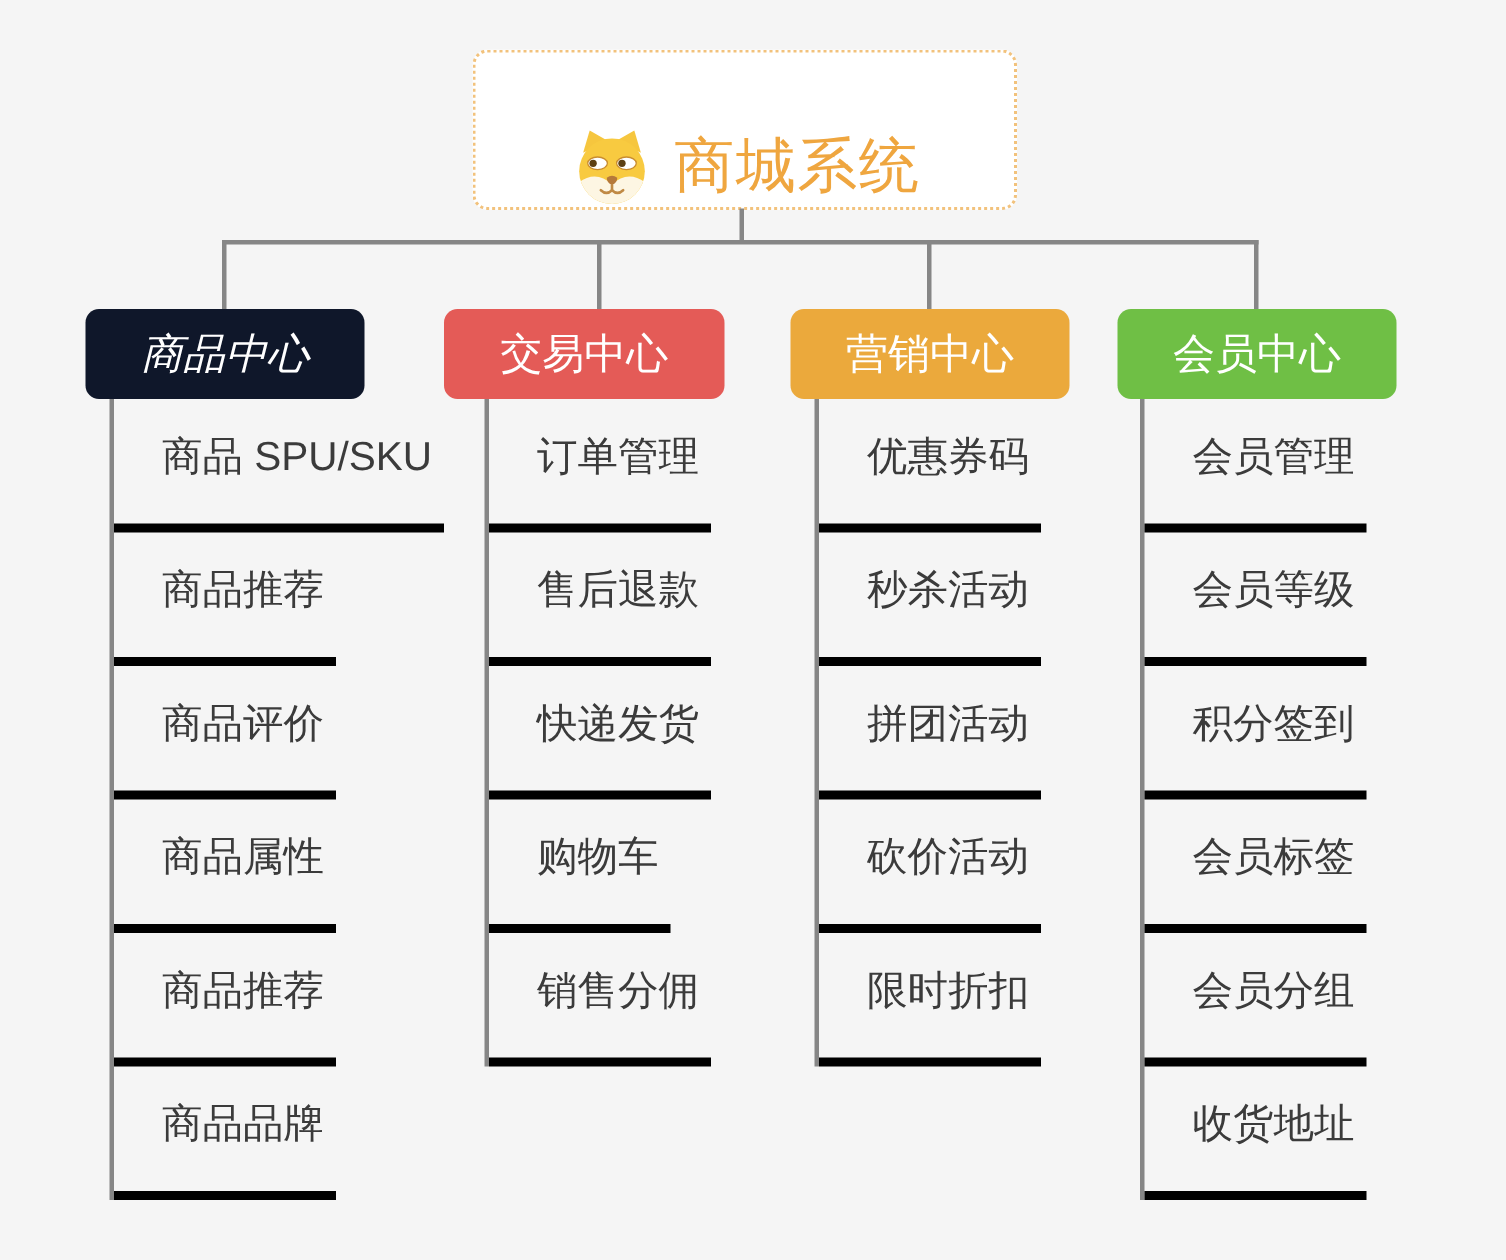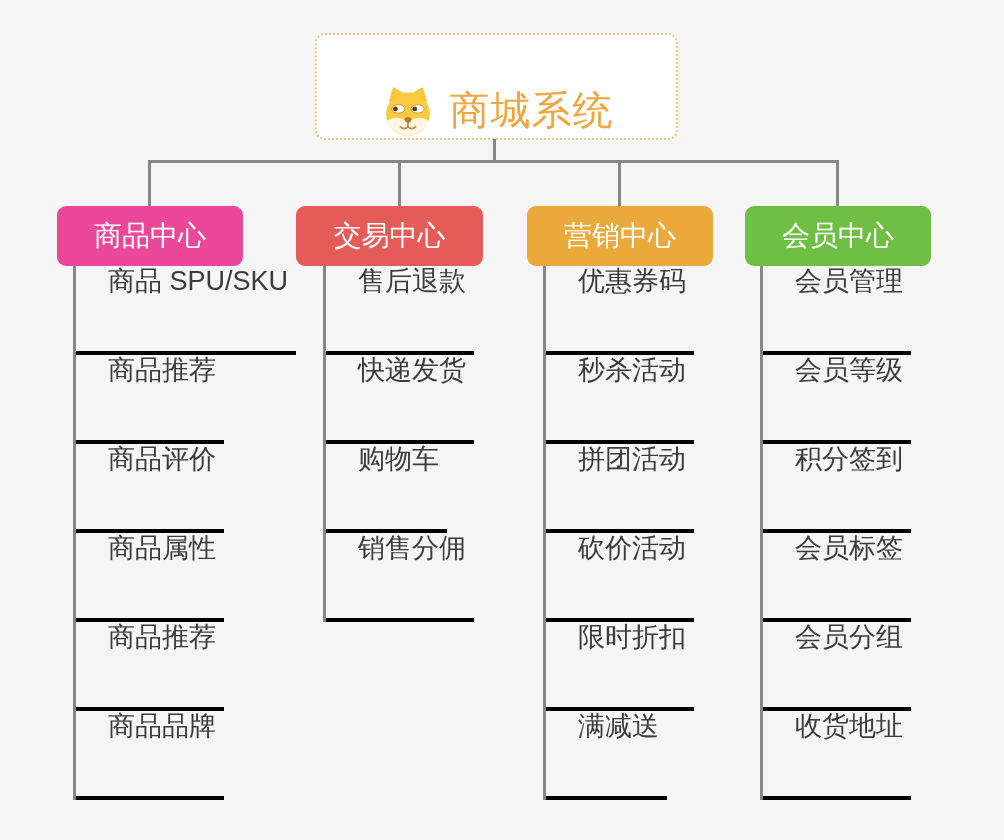--- a/index.html
+++ b/index.html
@@ -33,23 +33,23 @@
   .b2{left:527px;width:186px;background:#eba93c;}
   .b3{left:745px;width:186px;background:#6fbf45;}
   
   .col{
     position:absolute;top:266px;
     border-left:3px solid #868686;
   }
   .c0{left:73px}.c1{left:323px}.c2{left:543px}.c3{left:760px}
   .item{
     height:89px;box-sizing:border-box;
-    display:flex;align-items:flex-start;
+    display:flex;align-items:center;
     width:fit-content;
-    border-bottom:4px solid #000000;
+    border-bottom:6px solid #000000;
     padding:0 8px 5px 32px;
     font-size:27px;color:#3b3b3b;line-height:1.15;
     white-space:nowrap;
   }
 </style>
 </head>
 <body>
 
 <div class="root">
   <svg class="dog" viewBox="0 0 64 60" aria-hidden="true">
@@ -73,21 +73,21 @@
   <span class="root-title">商城系统</span>
 </div>
 
 <div class="line stem"></div>
 <div class="line hbar"></div>
 <div class="line drop d0"></div>
 <div class="line drop d1"></div>
 <div class="line drop d2"></div>
 <div class="line drop d3"></div>
 
-<div class="node b0" style="background: #ec4899;">
+<div class="node b0" style="background: #0f172a; font-style: italic;">
   <span>商品中心</span>
 </div>
 <div class="col c0">
   <div class="item">
       <span>商品 SPU/SKU</span>
     </div>
   <div class="item">
       <span>商品推荐</span>
     </div>
   <div class="item">
@@ -101,20 +101,23 @@
     </div>
   <div class="item">
       <span>商品品牌</span>
     </div>
 </div>
 
 <div class="node b1" style="background: rgb(228, 91, 87);">
   <span>交易中心</span>
 </div>
 <div class="col c1">
+  <div class="item">
+      <span>订单管理</span>
+    </div>
   <div class="item">
       <span>售后退款</span>
     </div>
   <div class="item">
       <span>快递发货</span>
     </div>
   <div class="item">
       <span>购物车</span>
     </div>
   <div class="item">
@@ -134,23 +137,20 @@
     </div>
   <div class="item">
       <span>拼团活动</span>
     </div>
   <div class="item">
       <span>砍价活动</span>
     </div>
   <div class="item">
       <span>限时折扣</span>
     </div>
-  <div class="item">
-      <span>满减送</span>
-    </div>
 </div>
 
 <div class="node b3" style="background: rgb(111, 191, 69); justify-content: center;">
   <span>会员中心</span>
 </div>
 <div class="col c3">
   <div class="item">
       <span>会员管理</span>
     </div>
   <div class="item">

